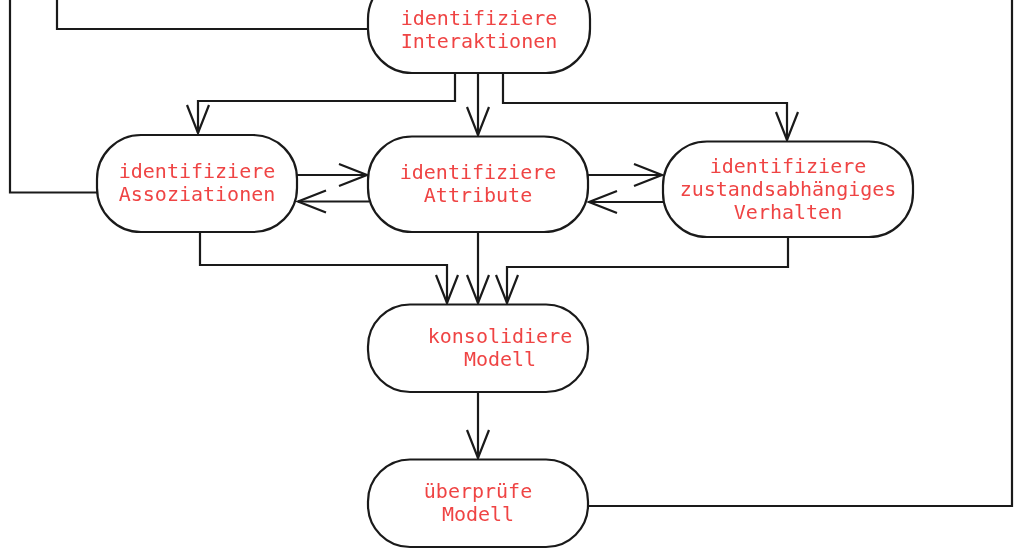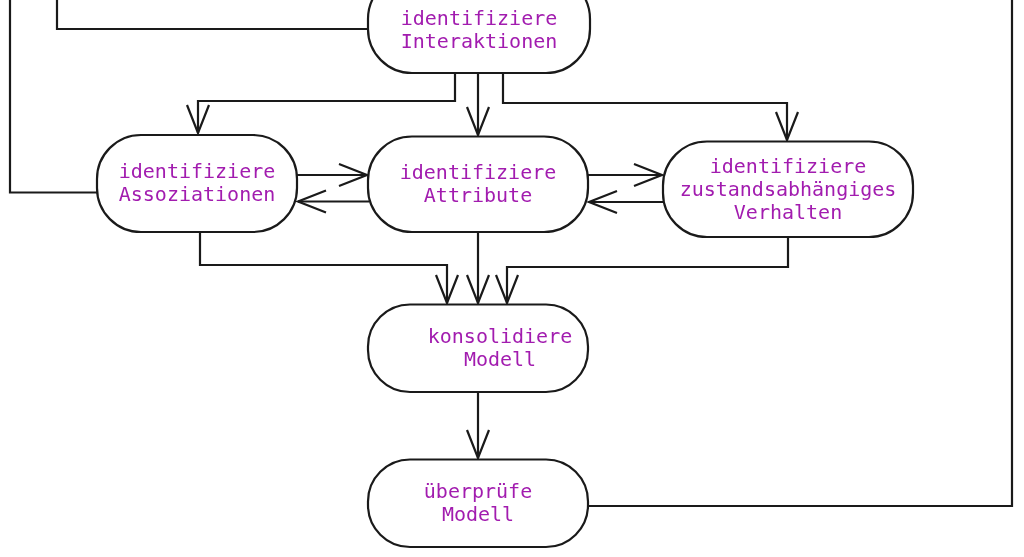--- a/index.html
+++ b/index.html
@@ -10,21 +10,21 @@
     background: #ffffff;
     overflow: hidden;
     font-family: "DejaVu Sans Mono", monospace;
   }
   .stage svg { position: absolute; left: 0; top: 0; }
   .nlabel {
     position: absolute;
     text-align: center;
     font-size: 20px;
     line-height: 23px;
-    color: #a21caf;
+    color: #ef4444;
     white-space: pre-line;
     letter-spacing: 0;
   }
 </style>
 </head>
 <body>
 
 <div class="stage">
 
   <svg width="1024" height="557" viewBox="0 0 1024 557">

